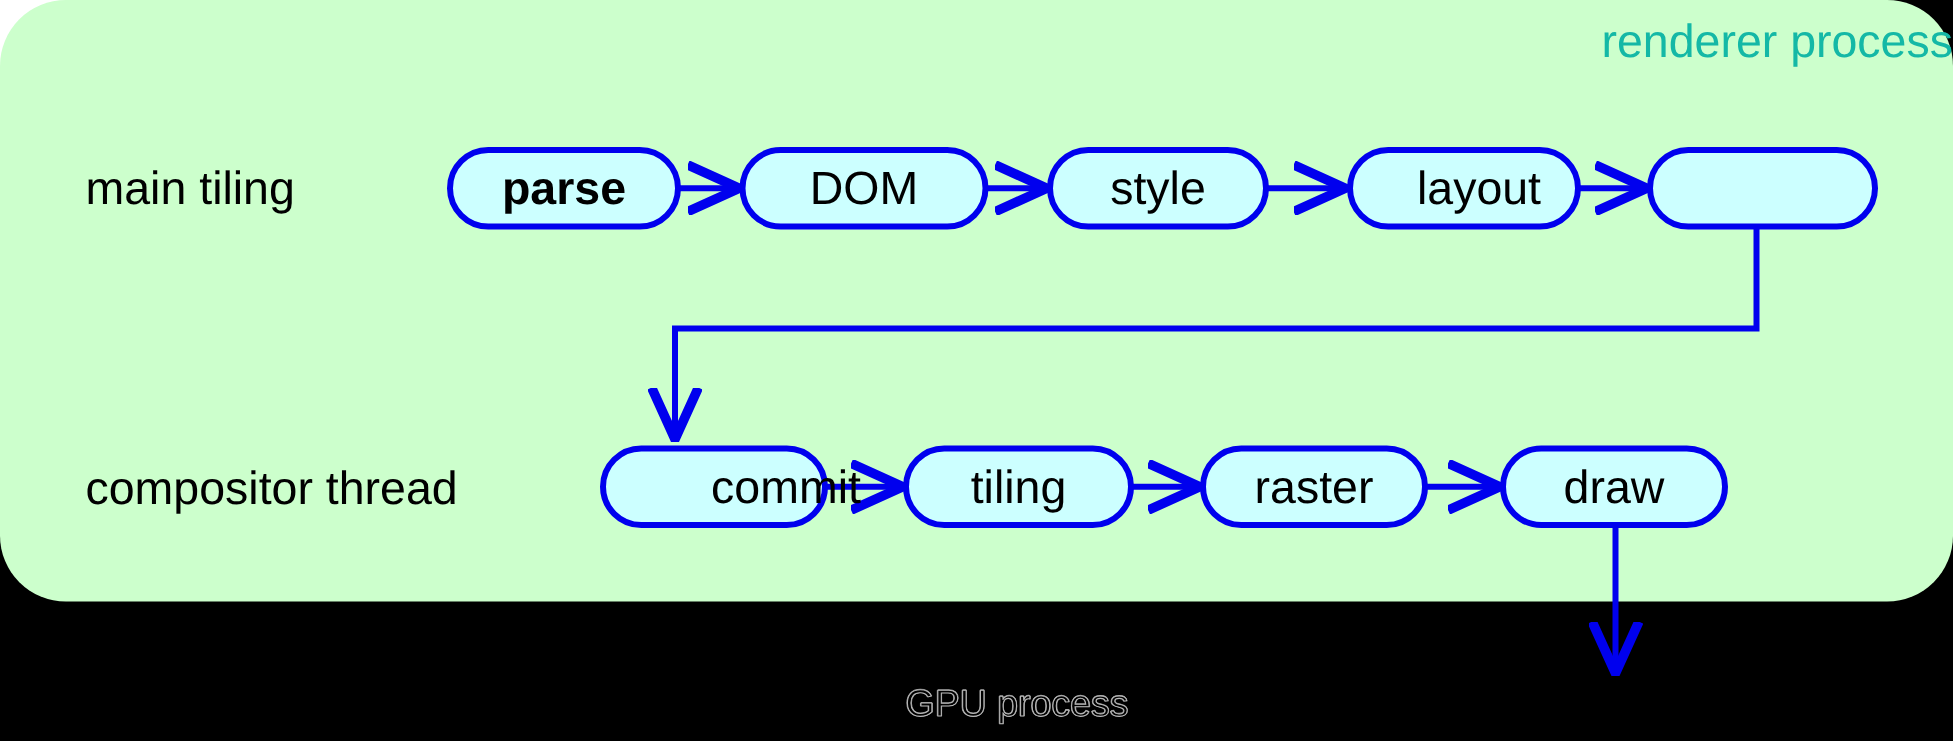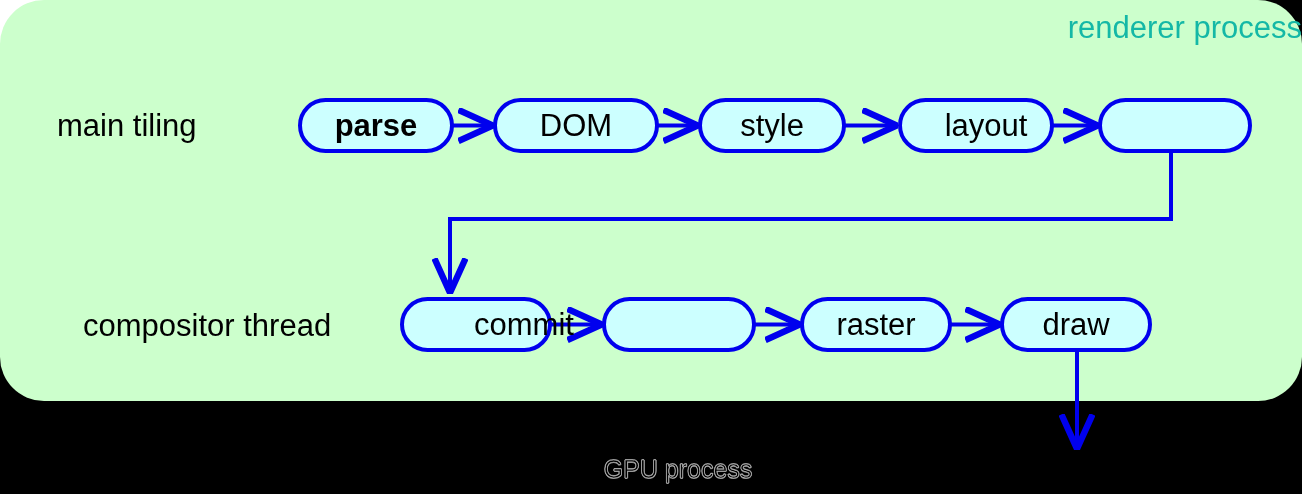--- a/index.html
+++ b/index.html
@@ -52,21 +52,21 @@
     white-space: nowrap;
   }
   .row-label {
     position: absolute;
     font-size: 31px;
     color: #000000;
     white-space: nowrap;
     text-align: left;
   }
   #label-main-thread   { left: 57px;  top: 108px; }
-  #label-comp-thread   { left: 57px;  top: 308px; margin-left: 26px; }
+  #label-comp-thread   { left: 57px;  top: 308px; }
   .node-text {
     position: absolute;
     font-size: 31px;
     color: #000000;
     white-space: nowrap;
     text-align: center;
     pointer-events: none;
   }
   
   #gpu-process-label {
@@ -137,18 +137,19 @@
       <rect x="1002" y="299" width="148" height="51" rx="25.5" ry="25.5" fill="#ccffff" stroke="#0000ee" stroke-width="4"></rect>
     </g>
   </svg>
 
   <div class="node-text" style="left:300px; top:108px; width:152px;font-weight:bold;">parse</div>
   <div class="node-text" style="left:495px; top:108px; width:162px;">DOM</div>
   <div class="node-text" style="left:700px; top:108px; width:144px;">style</div>
   <div class="node-text" style="left:900px; top:108px; width:172px;">layout</div>
 
   <div class="node-text" style="left:402px; top:307px; width:148px;margin-left:48px;">commit</div>
+  <div class="node-text" style="left:604px; top:307px; width:150px;">tiling</div>
   <div class="node-text" style="left:1002px; top:307px; width:148px;">draw</div>
   <div class="node-text" style="left:802px; top:307px; width:148px;">raster</div>
 
   <div id="gpu-process-label"><span class="gpu-shift">GPU process</span></div>
 
 </div>
 
 </body></html>

